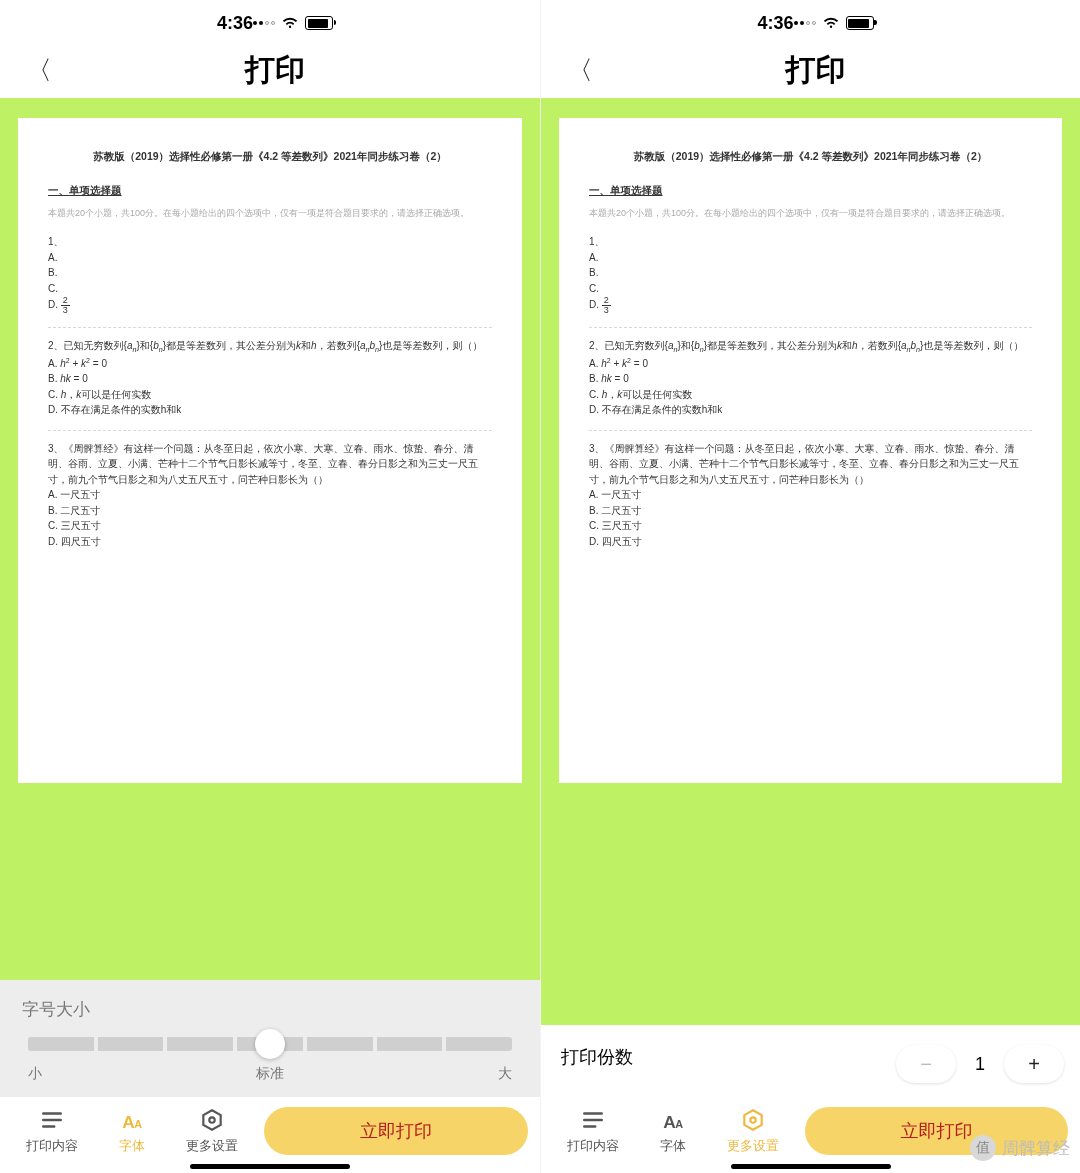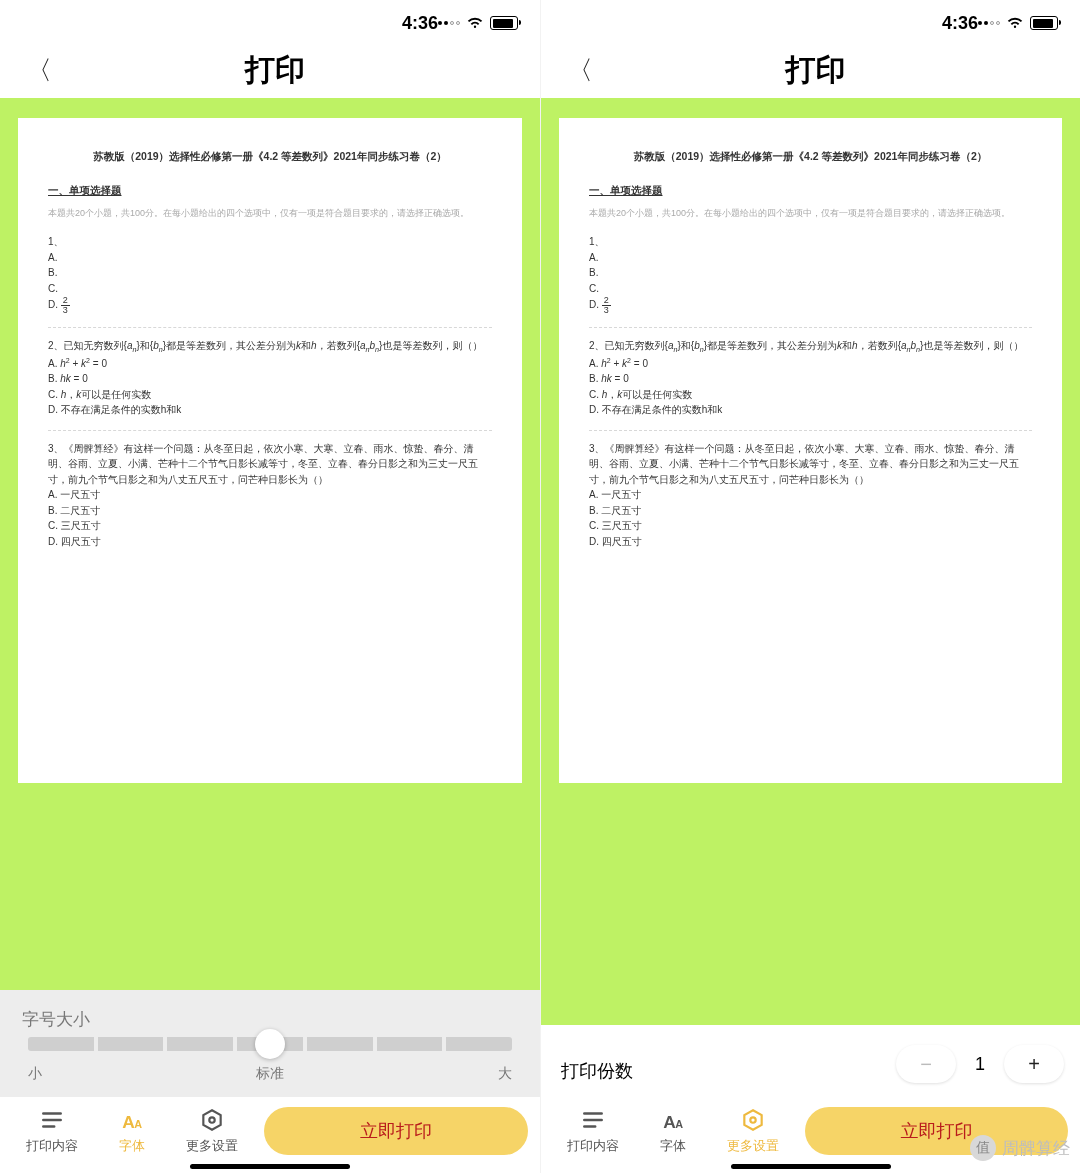--- a/index.html
+++ b/index.html
@@ -1,21 +1,21 @@
 <!DOCTYPE html>
 <html><head>
 <meta charset="utf-8">
 <style>
   * { box-sizing: border-box; margin: 0; padding: 0; }
   body { font-family: -apple-system, "PingFang SC", sans-serif; background: #fff; width: 1080px; height: 1173px; overflow: hidden; }
   .split { display: flex; width: 100%; height: 100%; }
   .pane { width: 50%; height: 100%; position: relative; display: flex; flex-direction: column; }
   .pane + .pane { border-left: 1px solid #f2f2f2; }
 
-  .status-bar { display: flex; justify-content: flex-end; align-items: center; padding: 6px 22px 2px 32px; height: 42px; }
+  .status-bar { display: flex; justify-content: center; align-items: center; padding: 6px 22px 2px 32px; height: 42px; }
   .sb-time { font-size: 18px; font-weight: 600; }
   .sb-right { display: flex; align-items: center; gap: 6px; }
   .sb-cell { display: inline-flex; gap: 2px; align-items: center; }
   .sb-dot { width: 4px; height: 4px; border-radius: 50%; background: #000; }
   .sb-dot.hollow { background: #fff; border: 1px solid #999; }
   .sb-wifi { width: 18px; height: 14px; }
   .sb-batt { width: 28px; height: 14px; border: 1.5px solid #000; border-radius: 3px; position: relative; }
   .sb-batt::after { content: ""; position: absolute; right: -4px; top: 3px; width: 2.5px; height: 5px; background: #000; border-radius: 0 2px 2px 0; }
   .sb-batt::before { content: ""; position: absolute; inset: 1.5px; background: #000; border-radius: 1px; width: 80%; }
 
@@ -33,30 +33,30 @@
   .hr { border: none; border-top: 1px dashed #d8d8d8; margin: 12px 0 10px; }
   .frac { display: inline-block; text-align: center; font-size: 9px; line-height: 1; vertical-align: middle; }
   .frac .n { display: block; border-bottom: 0.8px solid #333; padding: 0 2px; }
   .frac .d { display: block; padding: 0 2px; }
   sup { font-size: 0.7em; }
   sub { font-size: 0.72em; font-style: italic; }
   .it { font-style: italic; }
 
   .bottom { position: absolute; bottom: 0; left: 0; right: 0; background: #fff; }
   .panel { background: #ededed; padding: 18px 22px 14px; }
-  .panel-title { font-size: 17px; color: #777; margin-bottom: 6px; }
+  .panel-title { font-size: 17px; color: #777; margin-bottom: 16px; }
   .slider-wrap { position: relative; padding: 0 6px; }
   .slider-track { display: flex; gap: 4px; height: 14px; align-items: center; }
   .seg { flex: 1; height: 14px; background: #cfcfcf; border-radius: 0; }
   .seg:first-child { border-radius: 3px 0 0 3px; }
   .seg:last-child { border-radius: 0 3px 3px 0; }
   .thumb { position: absolute; top: 50%; left: 50%; width: 30px; height: 30px; background: #fff; border-radius: 50%; transform: translate(-50%, -50%); box-shadow: 0 1px 4px rgba(0,0,0,.25); }
   .slider-labels { display: flex; justify-content: space-between; margin-top: 14px; font-size: 14px; color: #777; padding: 0 6px; }
 
-  .copies { display: flex; align-items: flex-end; justify-content: space-between; padding: 20px 16px 14px 20px; }
+  .copies { display: flex; align-items: flex-start; justify-content: space-between; padding: 20px 16px 14px 20px; }
   .copies-label { font-size: 18px; }
   .copies-ctrl { display: flex; align-items: center; gap: 0; background: transparent; }
   .cbtn { width: 60px; height: 38px; background: #fff; border: none; border-radius: 19px; box-shadow: 0 1px 3px rgba(0,0,0,.12); font-size: 20px; color: #222; display: flex; align-items: center; justify-content: center; }
   .cbtn.minus { color: #bbb; }
   .cval { width: 48px; text-align: center; font-size: 18px; }
 
   .tabbar { display: flex; align-items: flex-end; padding: 10px 12px 18px 16px; gap: 8px; }
   .tool { display: flex; flex-direction: column; align-items: center; gap: 4px; width: 72px; color: #555; font-size: 13px; }
   .tool.active { color: #eeb93e; }
   .tool svg, .tool .ico { width: 26px; height: 26px; }

